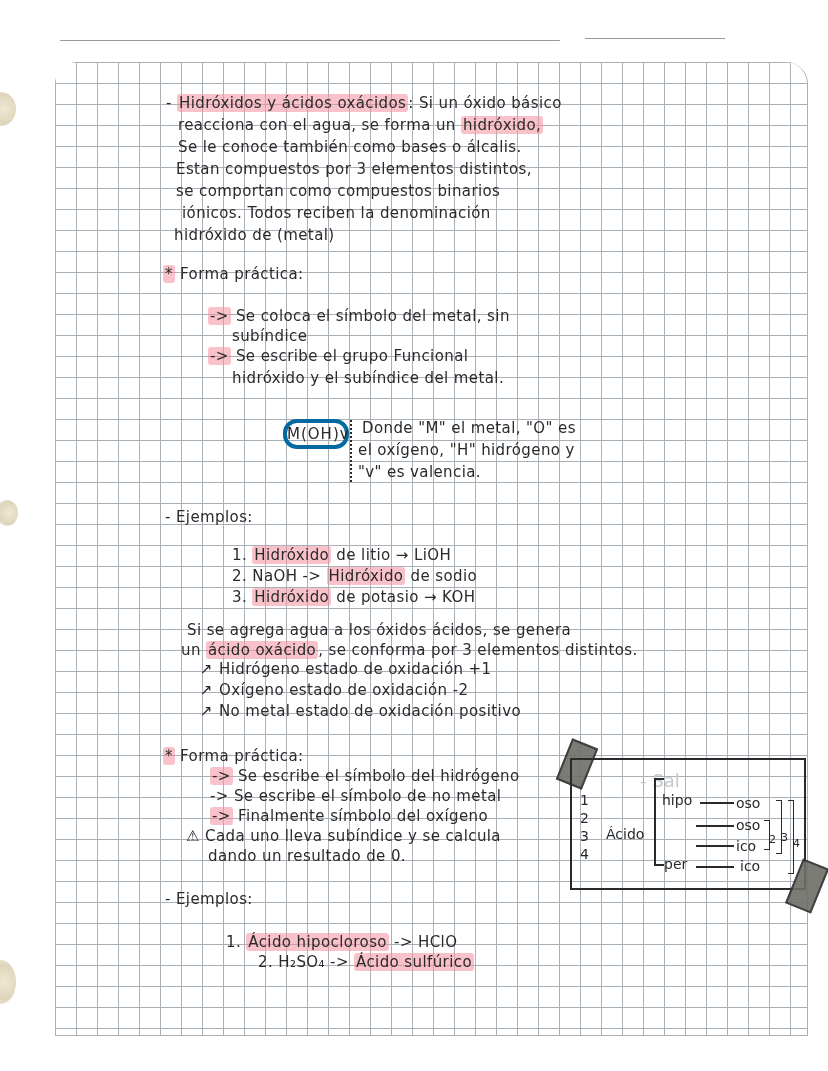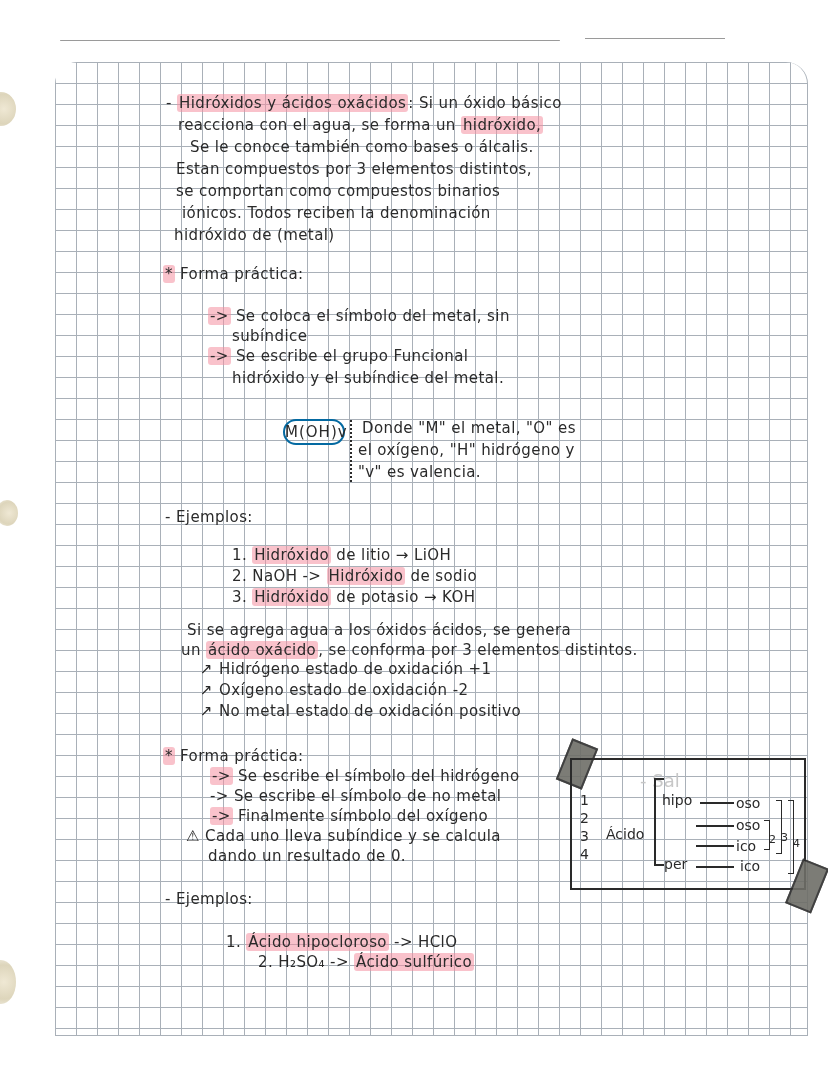--- a/index.html
+++ b/index.html
@@ -68,21 +68,21 @@
     .bullet {
       display: inline-block;
       margin-right: 6px;
     }
     .formula-box {
       position: absolute;
       left: 283px;
       top: 419px;
       width: 58px;
       height: 22px;
-      border: 2px solid #0369a1;
+      border: 4px solid #0369a1;
       border-radius: 14px;
       font-size: 15px;
       line-height: 22px;
       text-align: center;
       letter-spacing: 1px;
     }
     .dash-sep {
       position: absolute;
       left: 350px;
       top: 420px;
@@ -153,21 +153,21 @@
 <div class="content">
 
   <div class="line" style="left:166px; top:93px;">
     <span>-</span>
     <span class="hl">Hidróxidos y ácidos oxácidos</span><span>: Si un óxido básico</span>
   </div>
   <div class="line" style="left:178px; top:115px;">
     <span>reacciona con el agua, se forma un</span>
     <span class="hl">hidróxido,</span>
   </div>
-  <div class="line" style="left:178px; top:137px;margin-left:12px;">Se le conoce también como bases o álcalis.</div>
+  <div class="line" style="left:178px; top:137px;">Se le conoce también como bases o álcalis.</div>
   <div class="line" style="left:176px; top:159px;">Estan compuestos por 3 elementos distintos,</div>
   <div class="line" style="left:176px; top:181px;">se comportan como compuestos binarios</div>
   <div class="line" style="left:182px; top:203px;">iónicos. Todos reciben la denominación</div>
   <div class="line" style="left:174px; top:225px;">hidróxido de (metal)</div>
 
   <div class="line" style="left:163px; top:264px;">
     <span class="hl">*</span>
     <span>Forma práctica:</span>
   </div>
   <div class="line" style="left:208px; top:306px;">

